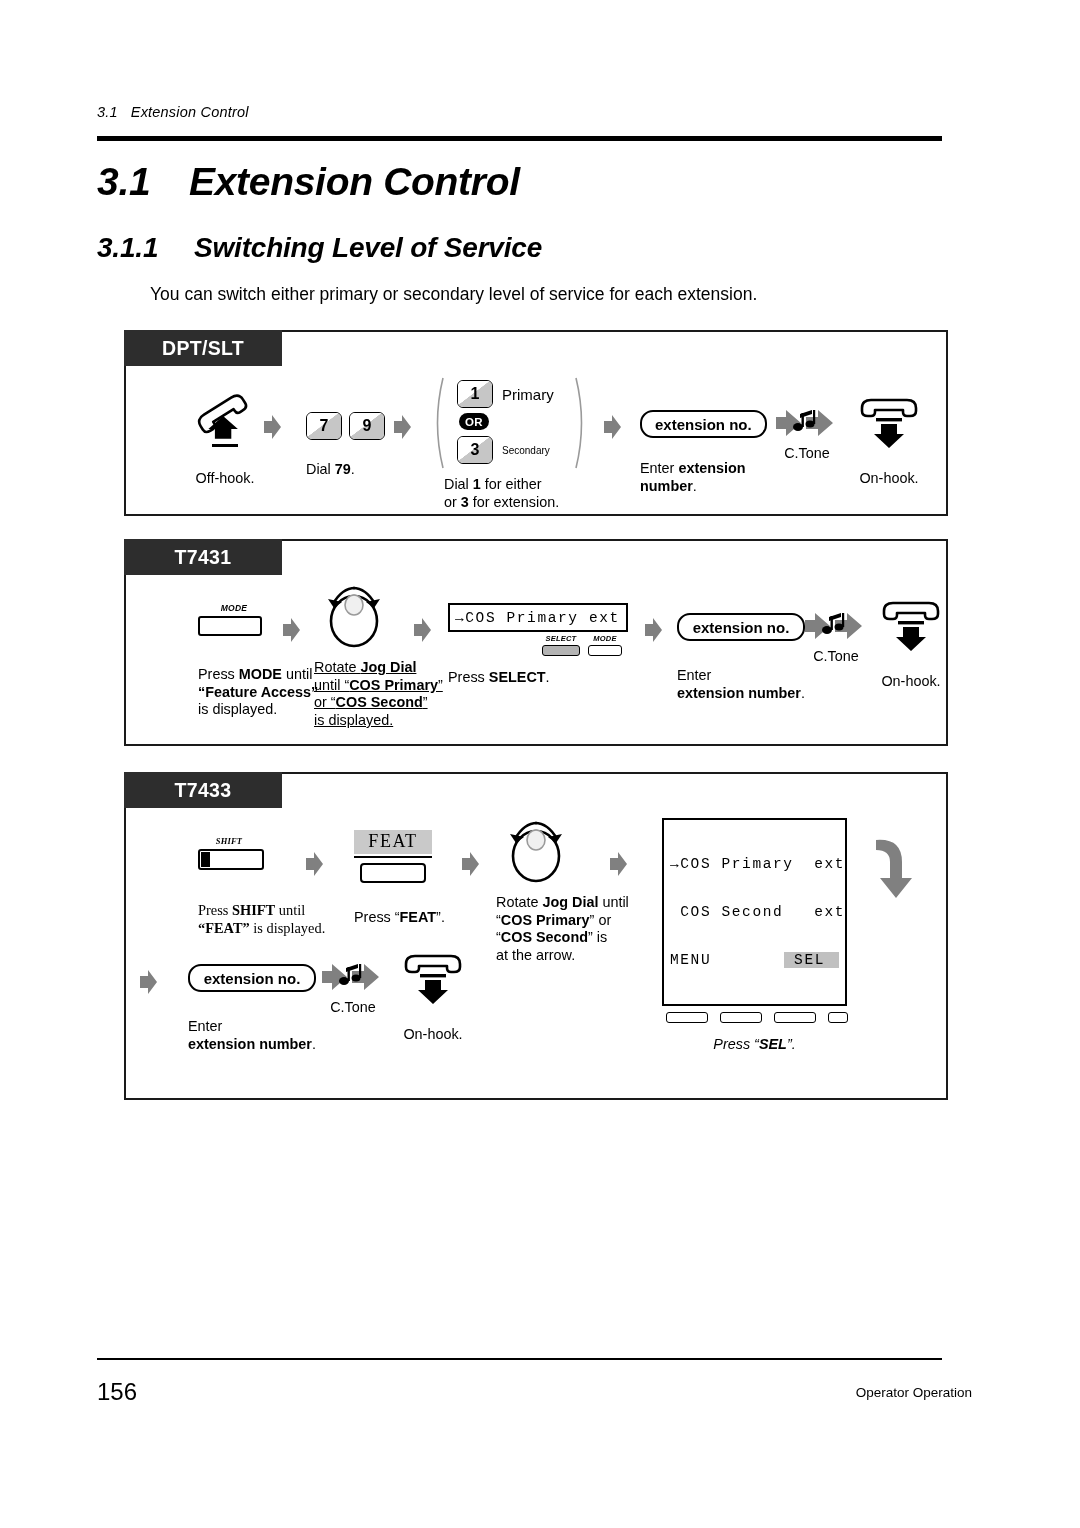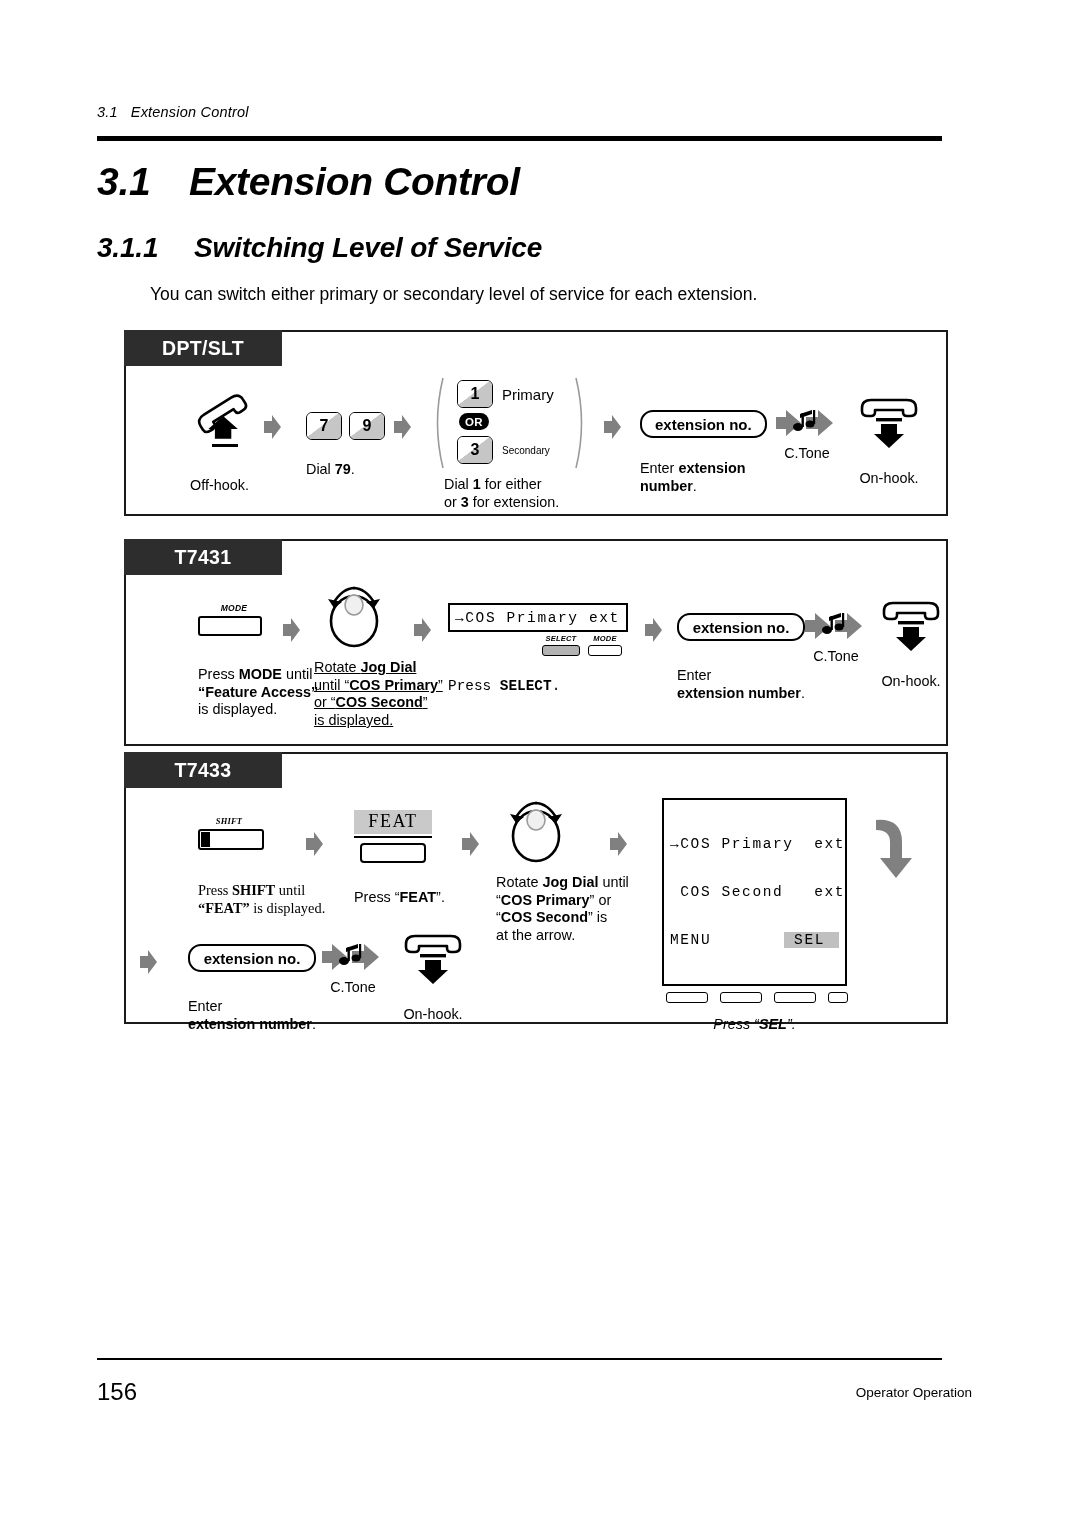--- a/index.html
+++ b/index.html
@@ -53,21 +53,21 @@
     position:absolute; left:-2px; top:-2px;
     height:36px; min-width:158px;
     background:#2d2d2d; color:#fff;
     font-size:19.5px; font-weight:bold;
     display:flex; align-items:center; justify-content:center;
     padding:0 20px; box-sizing:border-box;
     letter-spacing:.3px;
   }
   #panel-dpt { top:330px; height:186px; }
   #panel-t7431 { top:539px; height:207px; }
-  #panel-t7433 { top:752px; height:272px; }
+  #panel-t7433 { top:772px; height:328px; }
 
   .flow { position:absolute; }
 
   
   .sep-arrow { width:17px; height:24px; display:block; }
   .cap {
     font-size:14.4px; line-height:17.6px; color:#000;
   }
   .cap b { font-weight:bold; }
 
@@ -139,21 +139,21 @@
     <div class="panel-tab">DPT/SLT</div>
 
     <div class="flow" style="left:64px; top:62px;">
       <svg width="70" height="56" viewBox="0 0 70 56">
         <g transform="rotate(-32 35 24)">
           <path d="M10 18 q0 -8 9 -8 h32 q9 0 9 8 v4 q0 5 -6 5 h-3 q-4 0 -4 -4 v-2 h-24 v2 q0 4 -4 4 h-3 q-6 0 -6 -5 z" fill="#fff" stroke="#000" stroke-width="2.6" stroke-linejoin="round"></path>
         </g>
         <path d="M35 54 h20 v-12 h8 l-18 -16 -18 16 h8 z" transform="translate(-12 -6) scale(.82) translate(10 8)" fill="#000"></path>
         <rect x="22" y="50" width="26" height="3" fill="#000"></rect>
       </svg>
-      <div class="cap" style="margin-top:23px; text-align:left; width:70px;">Off-hook.</div>
+      <div class="cap" style="margin-top:16px; text-align:center; width:70px;">Off-hook.</div>
     </div>
 
     <div class="flow" style="left:138px; top:83px;">
       <svg class="sep-arrow" viewBox="0 0 17 24">
         <path d="M0 6 h8 V0 l9 12 l-9 12 V18 H0 z" fill="#808080"></path>
       </svg>
     </div>
 
     <div class="flow" style="left:180px; top:80px;">
       <div style="display:flex; gap:7px;">
@@ -291,21 +291,21 @@
       <div style="position:relative; height:26px;">
         <div style="position:absolute; left:94px; top:2px; width:38px;">
           <div class="btnlabel" style="font-size:7.5px;">SELECT</div>
           <div class="softkey filled" style="margin-top:2px;"></div>
         </div>
         <div style="position:absolute; left:140px; top:2px; width:34px;">
           <div class="btnlabel" style="font-size:7.5px;">MODE</div>
           <div class="softkey" style="margin-top:2px;"></div>
         </div>
       </div>
-      <div class="cap" style="margin-top:20px; white-space:nowrap;font-family:Liberation Mono, monospace;">
+      <div class="cap" style="margin-top:11px; white-space:nowrap;">
         <span>Press </span><b>SELECT</b><span>.</span>
       </div>
     </div>
 
     <div class="flow" style="left:519px; top:77px;">
       <svg class="sep-arrow" viewBox="0 0 17 24">
         <path d="M0 6 h8 V0 l9 12 l-9 12 V18 H0 z" fill="#808080"></path>
       </svg>
     </div>
 

